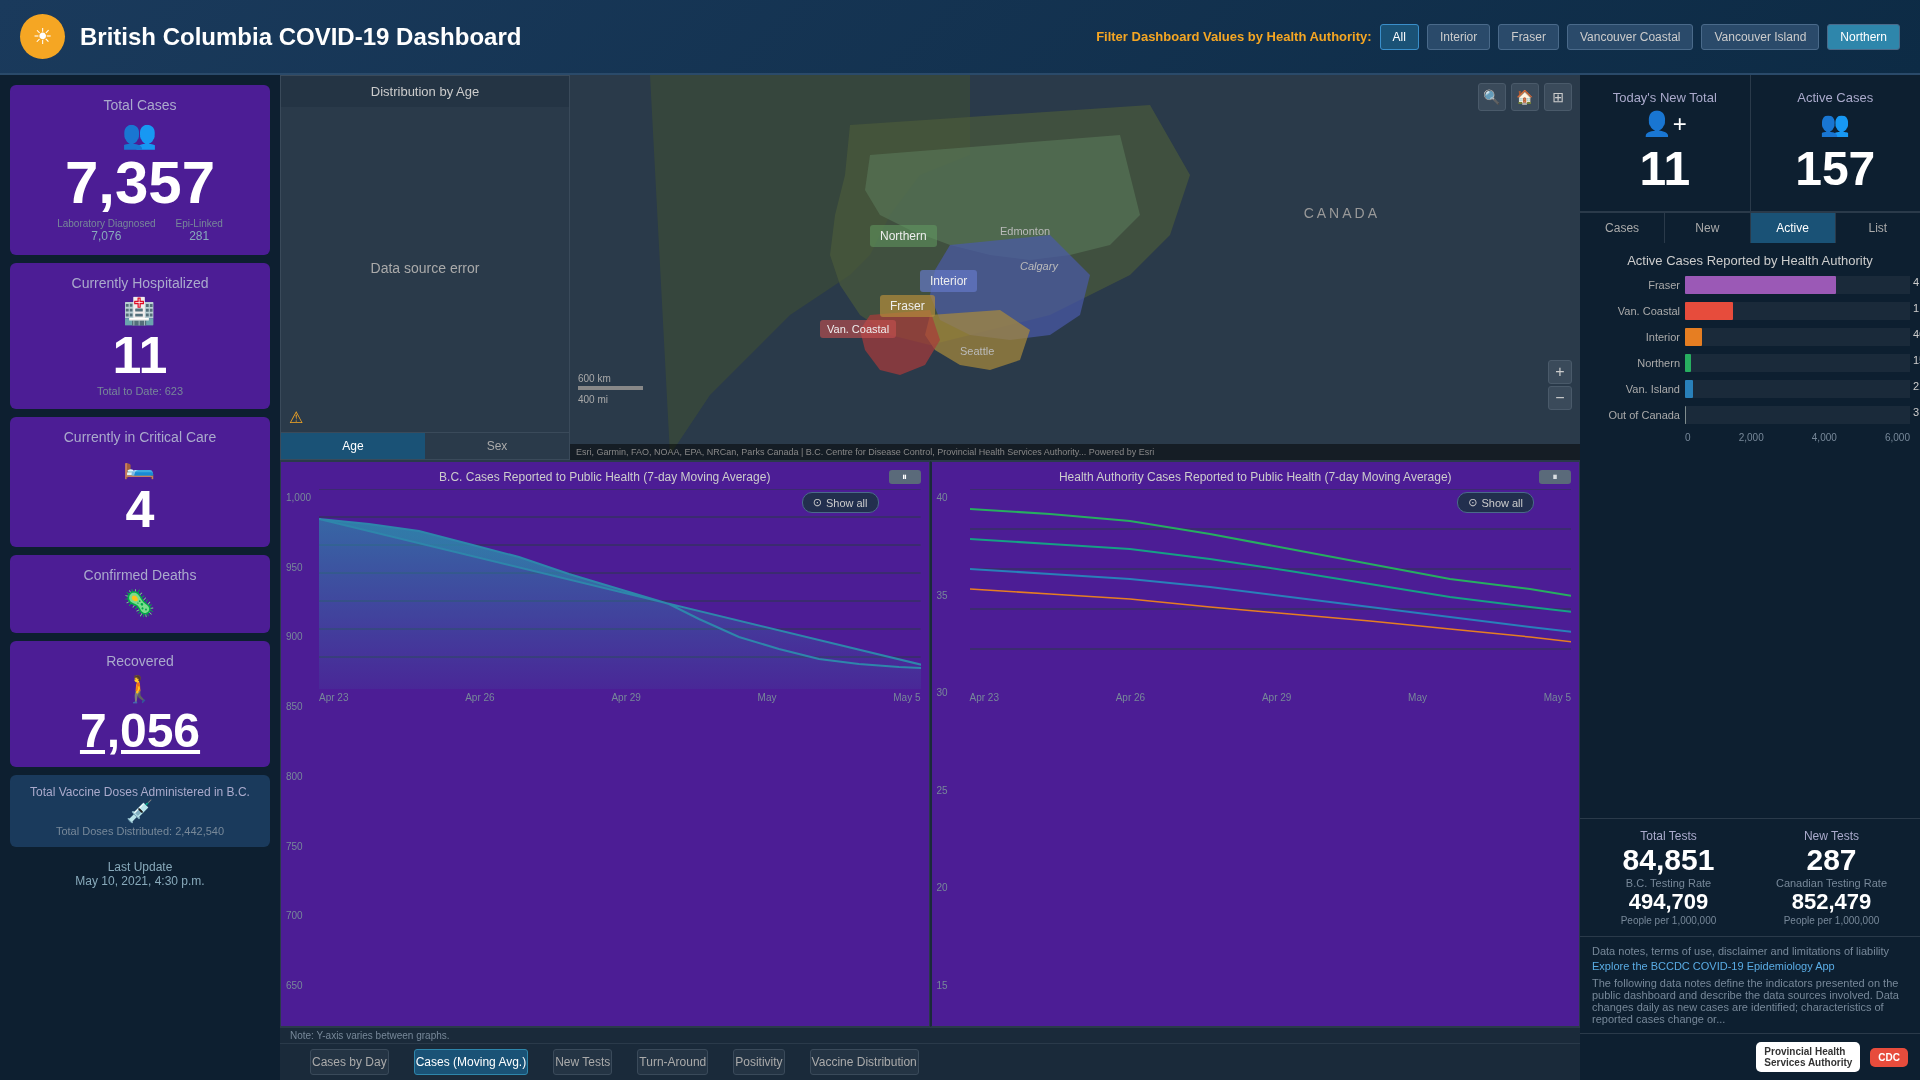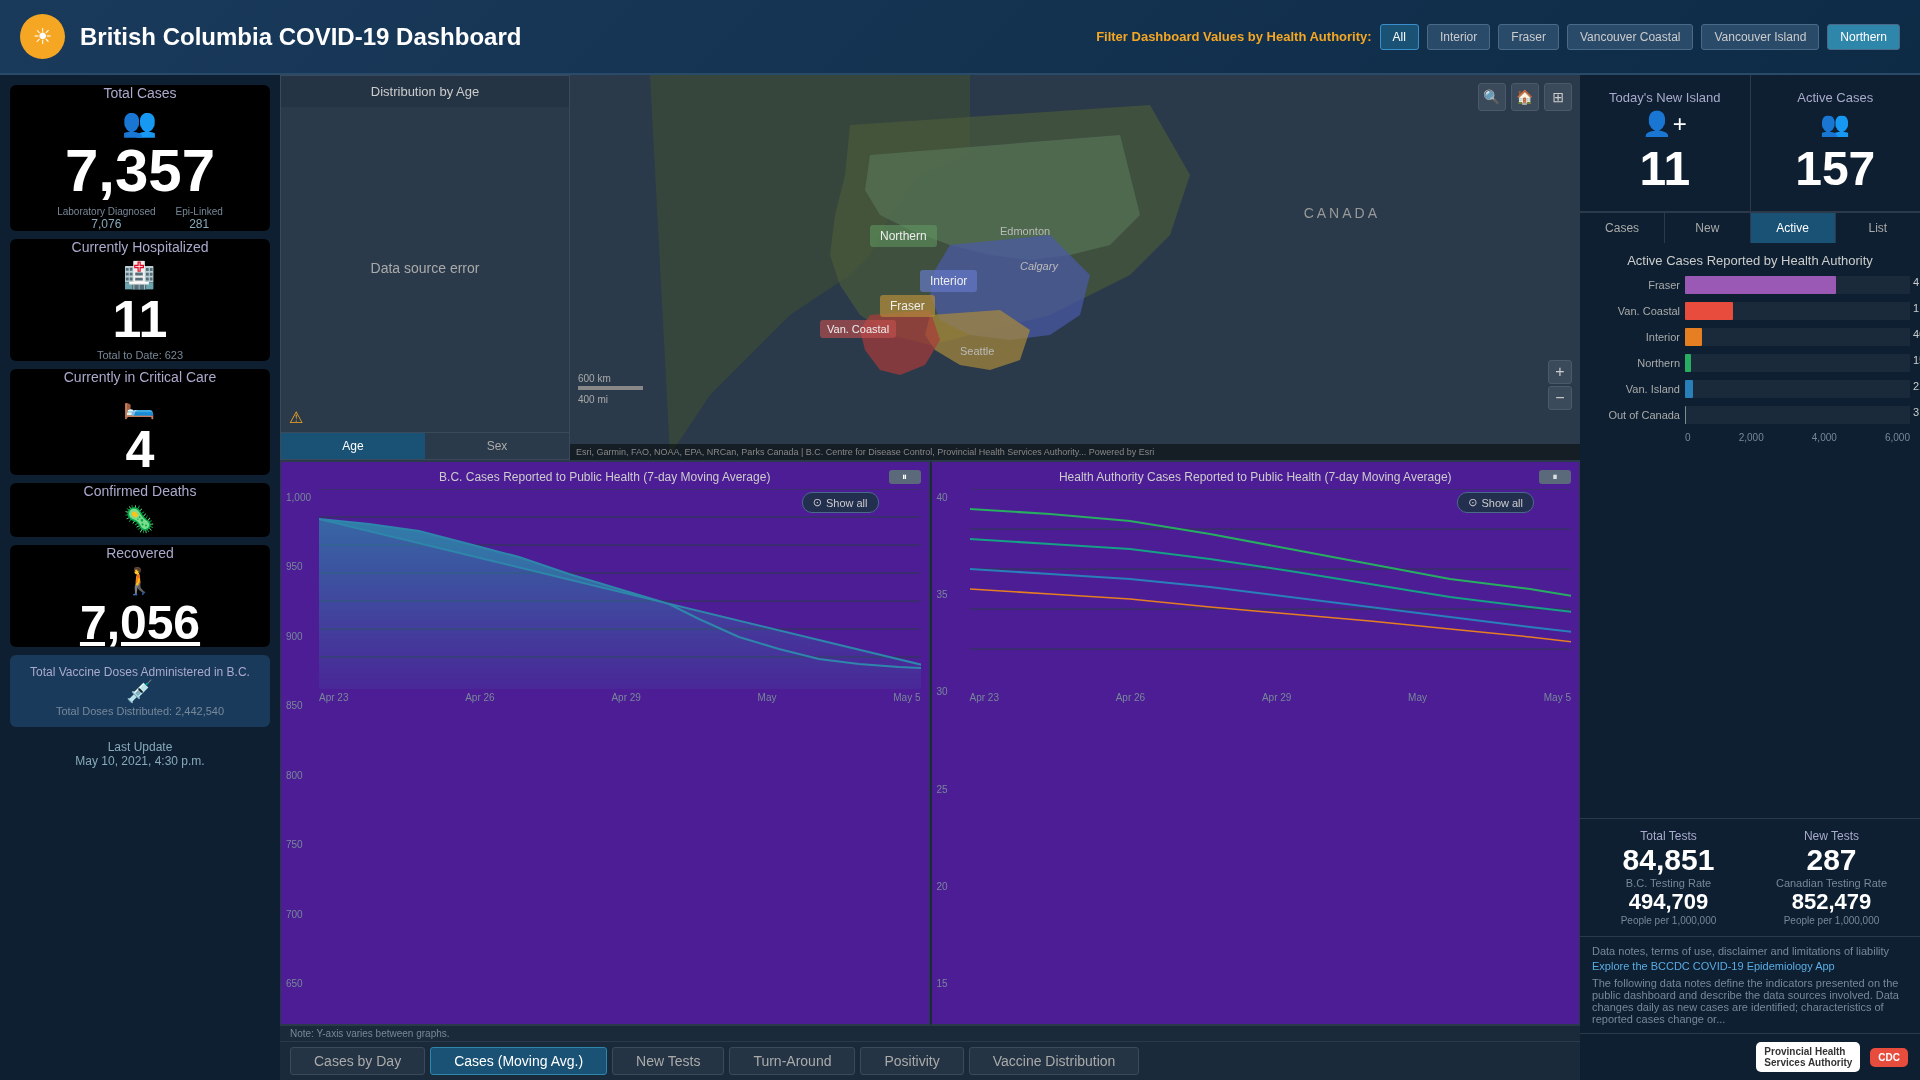--- a/index.html
+++ b/index.html
@@ -80,23 +80,23 @@
     .sidebar {
       width: 280px;
       background: #0d1f30;
       display: flex;
       flex-direction: column;
       padding: 10px;
       gap: 8px;
       flex-shrink: 0;
     }
     .stat-card {
-      background: #000000;
+      background: #4c1d95;
       border-radius: 6px;
-      padding: 0 15px;
+      padding: 12px 15px;
       text-align: center;
     }
     .stat-title {
       font-size: 14px;
       color: #aac;
       margin-bottom: 5px;
     }
     .stat-number {
       font-size: 52px;
       font-weight: bold;
@@ -386,27 +386,28 @@
       gap: 4px;
     }
     .chart-tabs {
       display: flex;
       background: #1a2a3a;
       border-top: 1px solid #2a3a4a;
       padding: 5px 10px;
       gap: 5px;
     }
     .chart-tab {
-      padding: 5px 23px;
-      font-size: 14px;
+      padding: 5px 1px;
+      font-size: 12px;
       cursor: pointer;
       border-radius: 3px;
       color: #aaa;
       background: #243444;
       border: 1px solid #3a4a5a;
+      margin-left: 20px;
     }
     .chart-tab.active {
       background: #1a5276;
       color: #fff;
       border-color: #2e86ab;
     }
     .chart-note {
       font-size: 10px;
       color: #789;
       padding: 2px 10px;
@@ -824,21 +825,21 @@
         <div class="chart-tab">Vaccine Distribution</div>
       </div>
     </div>
 
   </div>
 
   <div class="right-panel">
 
     <div class="right-top">
       <div class="right-stat">
-        <div class="right-stat-title">Today's New Island</div>
+        <div class="right-stat-title">Today's New Total</div>
         <div class="right-stat-icon">👤+</div>
         <div class="right-stat-number">11</div>
       </div>
       <div class="right-stat">
         <div class="right-stat-title">Active Cases</div>
         <div class="right-stat-icon">👥</div>
         <div class="right-stat-number">157</div>
       </div>
     </div>
 

